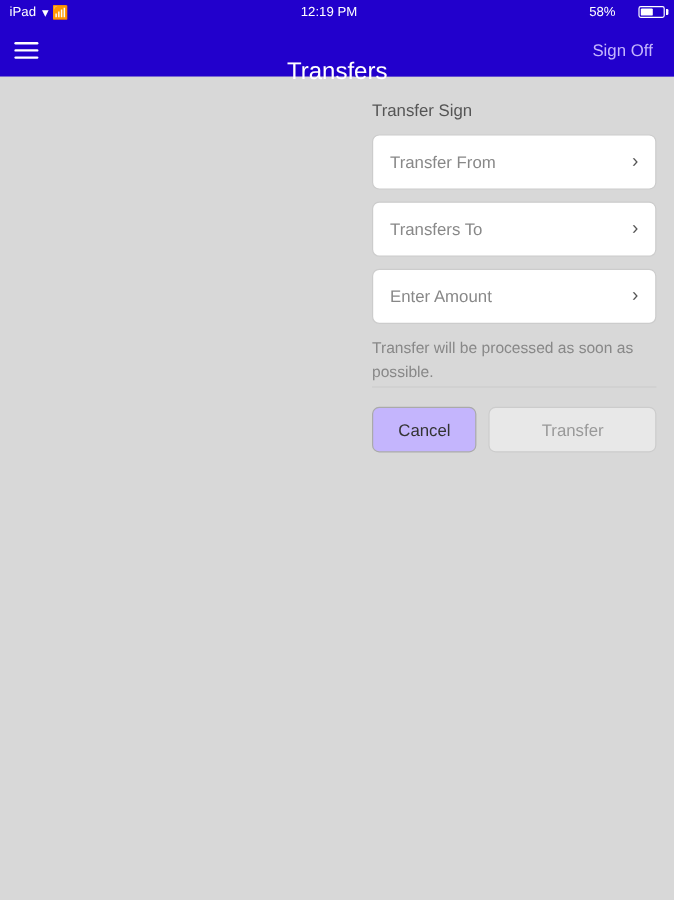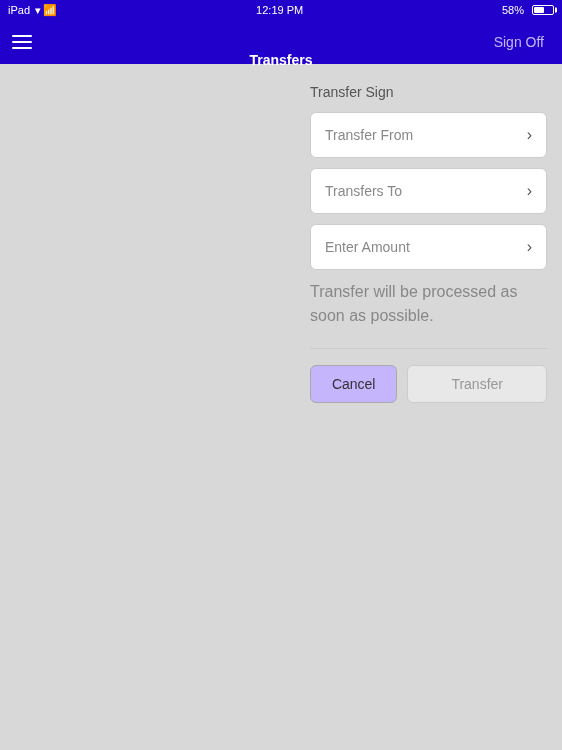--- a/index.html
+++ b/index.html
@@ -31,21 +31,21 @@
     .status-bar-left {
       display: flex;
       align-items: center;
       gap: 5px;
       text-align: center;
     }
 
     .status-bar-right {
       display: flex;
       align-items: center;
-      gap: 8px;
+      gap: 19px;
       font-size: 11px;
     }
 
     .wifi-icon {
       font-size: 11px;
     }
 
     .battery-bar {
       width: 22px;
       height: 10px;
@@ -81,22 +81,22 @@
       background-color: #2200cc;
       height: 44px;
       display: flex;
       align-items: center;
       justify-content: space-between;
       padding: 0 12px;
       color: white;
     }
 
     .nav-bar-title {
-      font-size: 14px;
-      font-weight: bold;
+      font-size: 20px;
+      font-weight: normal;
       color: white;
       position: absolute;
       left: 50%;
       transform: translateX(-50%);
       margin-top: 36px;
     }
 
     .hamburger-icon {
       display: flex;
       flex-direction: column;
@@ -172,24 +172,24 @@
       font-size: 14px;
       color: #888;
     }
 
     .chevron-icon {
       font-size: 16px;
       color: #555;
     }
 
     .info-text {
-      font-size: 16px;
+      font-size: 13px;
       color: #888;
       line-height: 1.5;
-      margin-bottom: 20px;
+      margin-bottom: 3px;
     }
 
     .divider {
       height: 1px;
       background: #ccc;
       margin-bottom: 16px;
     }
 
     .button-row {
       display: flex;

